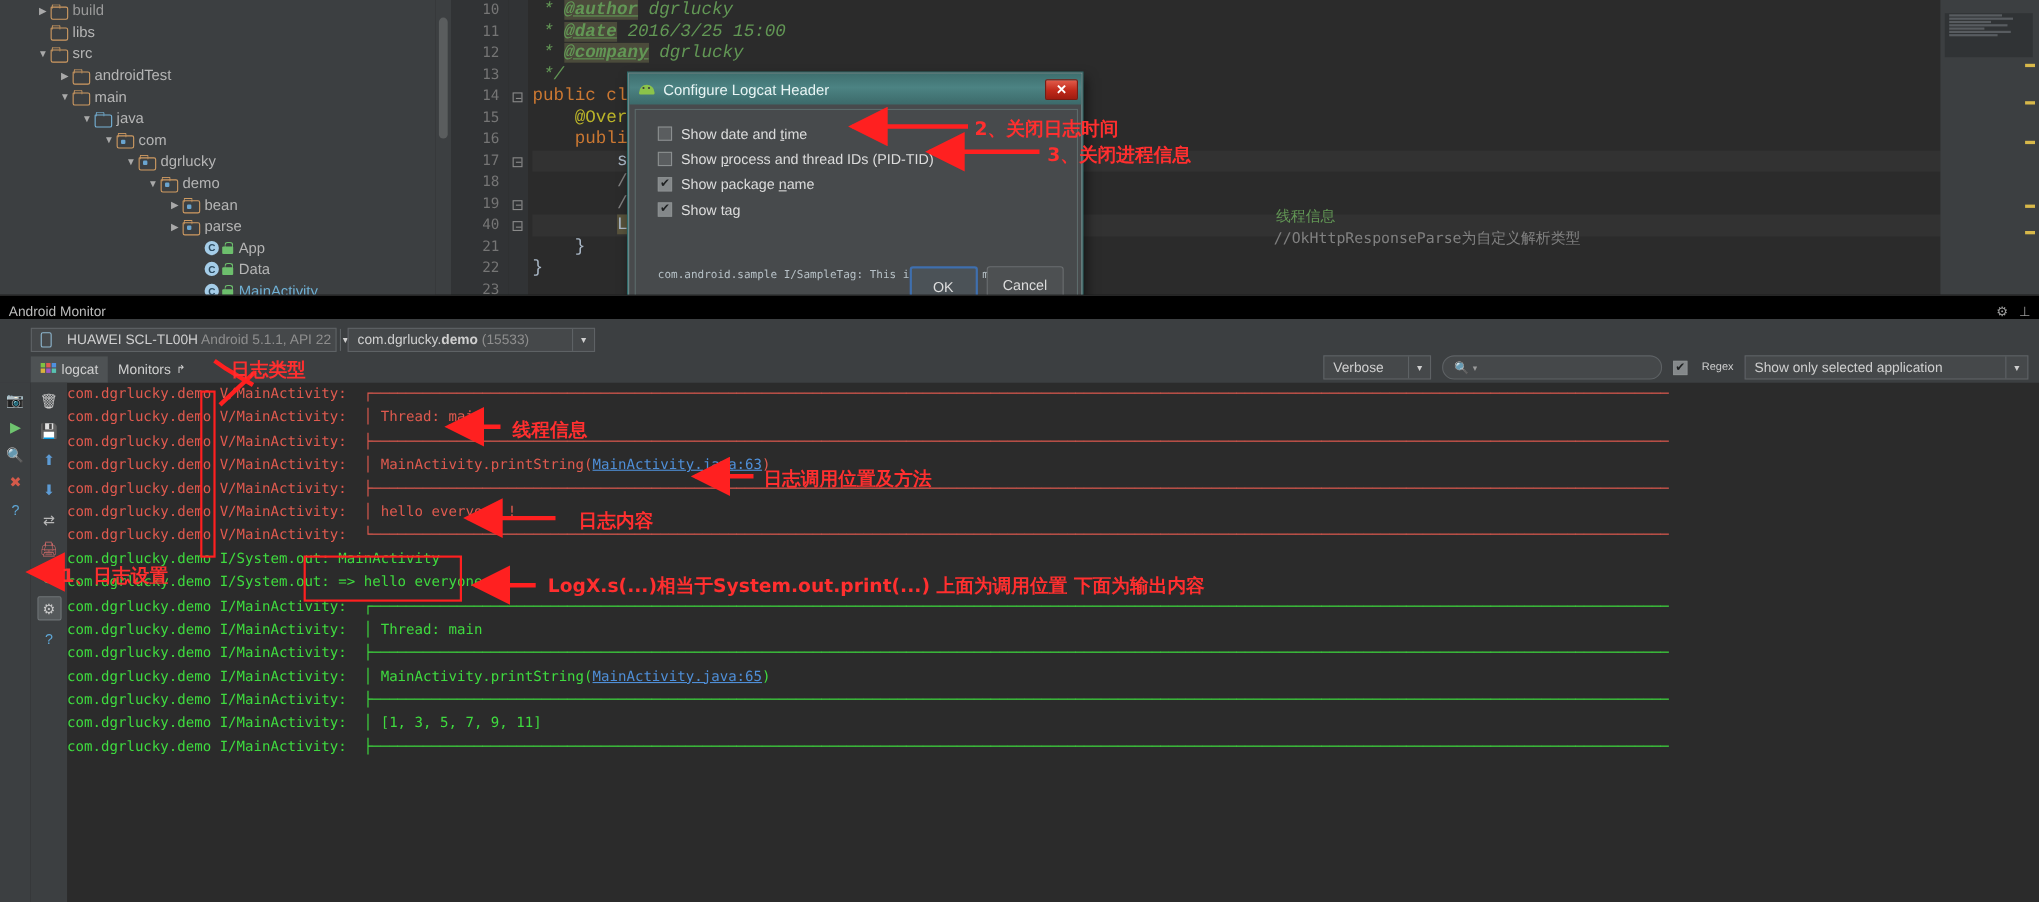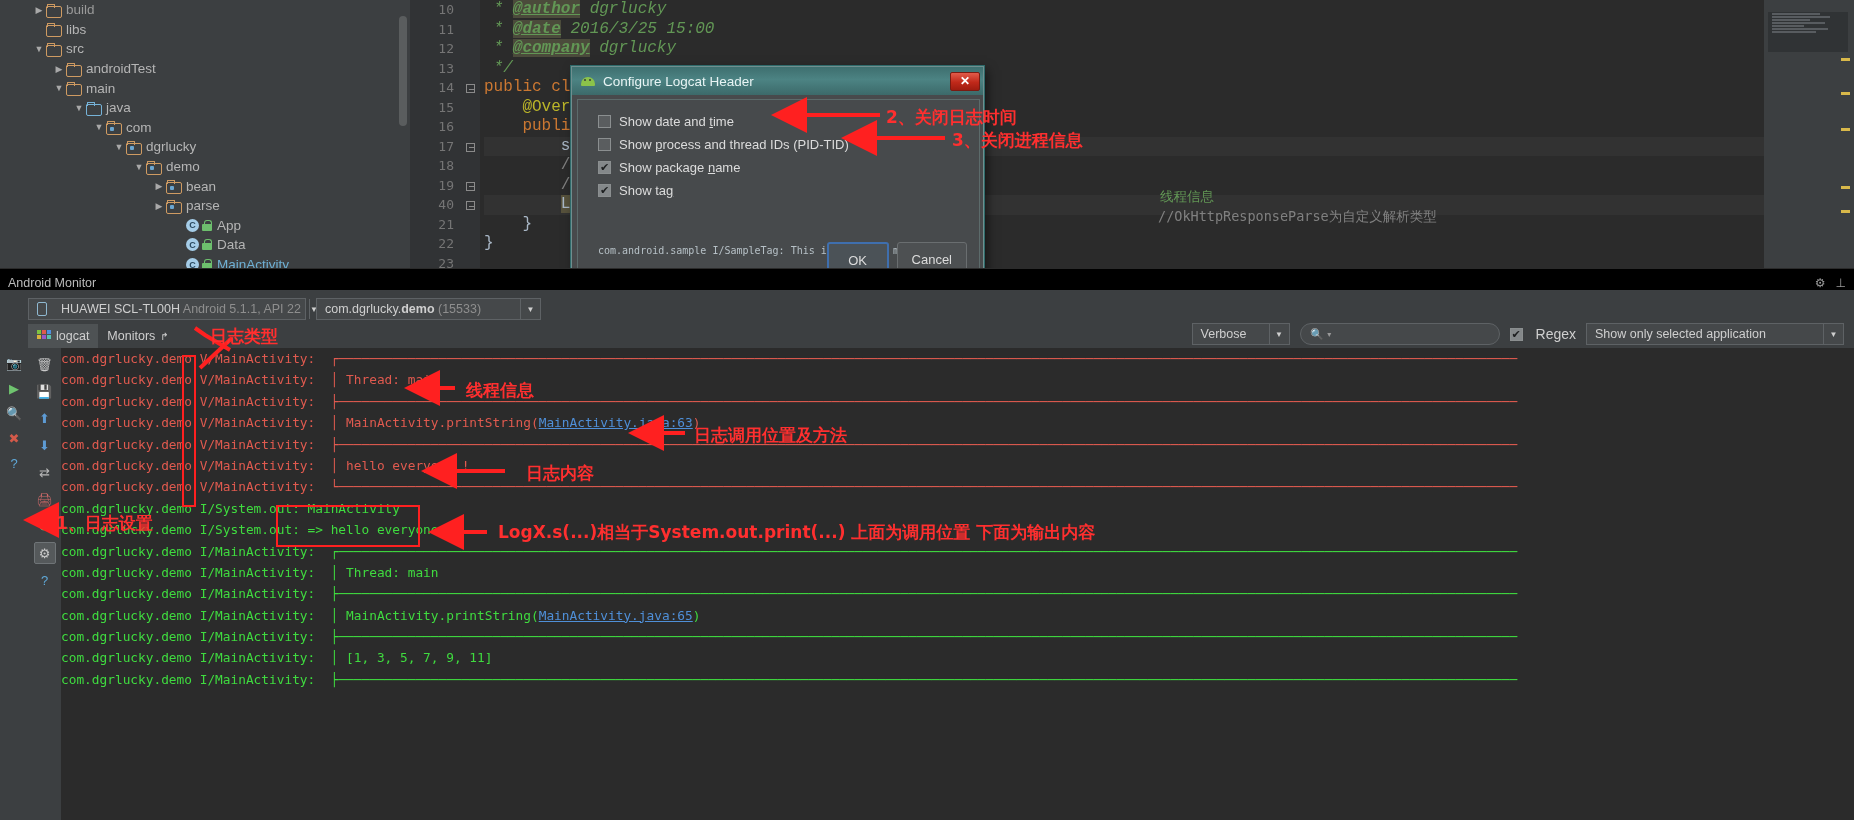--- a/index.html
+++ b/index.html
@@ -118,21 +118,21 @@
   .logcat-ico{ width:14px; height:12px; background:
       linear-gradient(#7fc241,#7fc241) 0 0/4px 4px no-repeat,
       linear-gradient(#e05a4f,#e05a4f) 5px 0/4px 4px no-repeat,
       linear-gradient(#4f90e0,#4f90e0) 10px 0/4px 4px no-repeat,
       linear-gradient(#d9b23c,#d9b23c) 0 5px/4px 4px no-repeat,
       linear-gradient(#9a57c9,#9a57c9) 5px 5px/4px 4px no-repeat,
       linear-gradient(#58c2b2,#58c2b2) 10px 5px/4px 4px no-repeat; flex:0 0 14px;}
   #filterbar{ position:absolute; right:0; top:318px; width:680px; height:32px; display:flex; align-items:center; justify-content:flex-end; gap:10px; padding-right:10px;}
   #search-box{ width:200px; height:22px; border:1px solid #5e6265; border-radius:11px; background:#45484a; display:flex; align-items:center; padding:0 10px; color:#9a9a9a;}
   #search-box .mag{ font-size:11px; margin-right:3px;}
-  .regexchk{ display:flex; align-items:center; gap:5px; font-size:14px; color:#cfcfcf;}
+  .regexchk{ display:flex; gap:5px; font-size:10px; color:#cfcfcf;}
 
   
   #rail{ position:absolute; left:0; top:348px; width:28px; height:472px; background:#3c3f41; display:flex; flex-direction:column; align-items:center; padding-top:4px; gap:3px;}
   .rail-ico{ width:22px; height:22px; display:flex; align-items:center; justify-content:center; font-size:13px; color:#a9b7c6; cursor:pointer; border-radius:2px;}
 
   
   #logarea{ position:absolute; left:28px; top:348px; width:1826px; height:472px; background:#2b2b2b; overflow:hidden;}
   #logpane{ position:absolute; left:33px; top:0; width:1793px; height:472px; }
   .log-row{ height:21.4px; line-height:21.4px; white-space:pre; font-family:"DejaVu Sans Mono",monospace; font-size:12.8px; }
   .log-red{ color:#e05a4f; }

